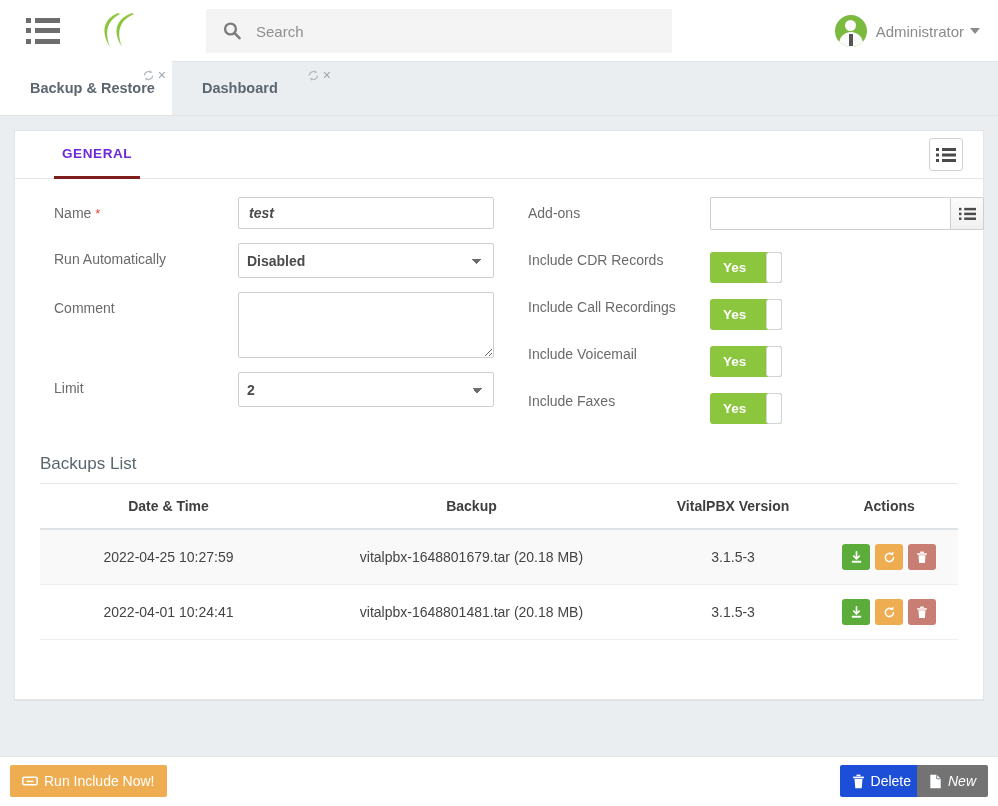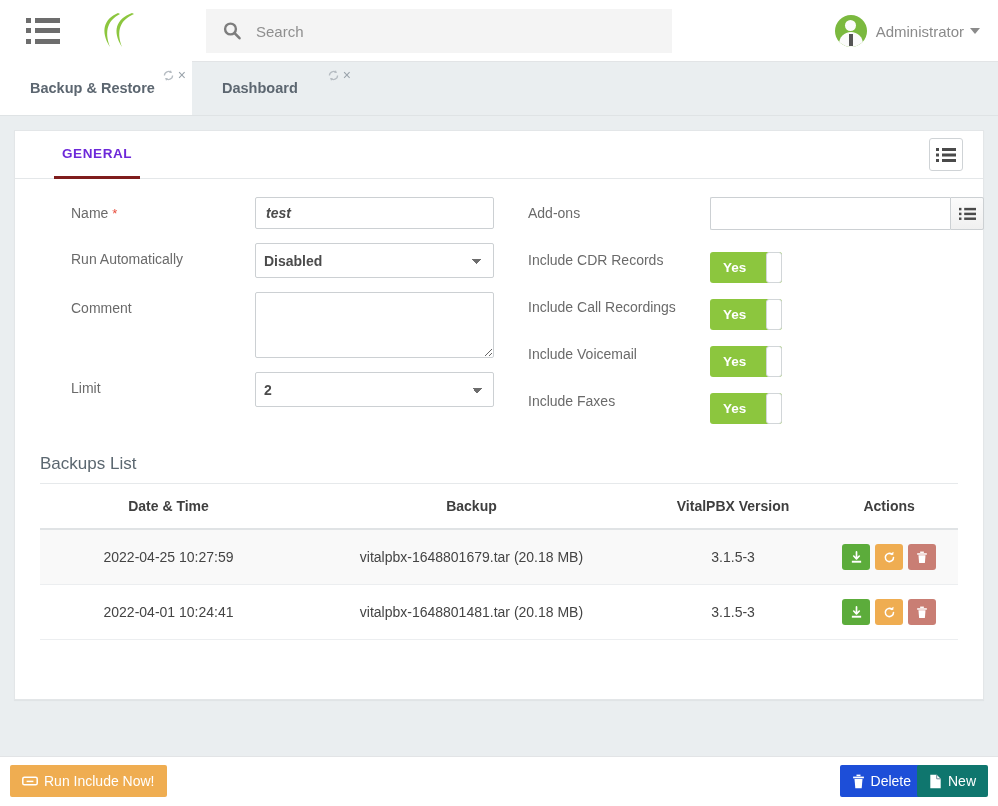--- a/index.html
+++ b/index.html
@@ -150,21 +150,21 @@
     display: flex; align-items: center; justify-content: center;
     cursor: pointer;
   }
 
   
   .form {
     display: flex;
     padding: 18px 0 0 0;
   }
   .col { width: 499px; padding: 0 20px 0 0; }
-  .col.left { padding-left: 56px; }
+  .col.left { padding-left: 39px; }
   .col.right { padding-left: 14px; }
 
   .frow { display: flex; align-items: flex-start; margin-bottom: 14px; }
   .flabel {
     font-size: 14px; color: #6a6a6a;
     width: 184px; flex: none;
     padding-top: 8px;
   }
   .col.right .flabel { width: 182px; }
   .req { color: #e74c3c; font-size: 13px; }
@@ -294,21 +294,21 @@
     height: 32px;
     color: #fff; font-size: 14px;
     border: none; border-radius: 2px;
     cursor: pointer;
     font-family: "Liberation Sans", sans-serif;
     padding: 0 12px;
   }
   .btn-runbackup { left: 10px; top: 765px; background: #efad51; }
   .btn-update { right: 165px; top: 765px; background: #7cb52b; margin-top: 46px; }
   .btn-delete { right: 75px; top: 765px; background: #1d4ed8; justify-content: space-between; }
-  .btn-new { right: 10px; top: 765px; background: #0f766e; }
+  .btn-new { right: 10px; top: 765px; background: #737373; font-style: italic; }
 
   svg { display: block; }
 </style>
 </head>
 <body>
 
 <div class="topbar">
 
   <div class="hamburger">
     <div class="row">
@@ -348,21 +348,21 @@
       <div class="body"></div>
       <div class="tie"></div>
     </div>
     <span class="username">Administrator</span>
     <span class="caret-down"></span>
   </div>
 </div>
 
 <div class="tabstrip">
 
-  <div class="tab active" style="width:192px;margin-top:28px;">
+  <div class="tab active" style="width:172px;margin-top:28px;">
     <span class="tlabel">Backup &amp; Restore</span>
     <span class="ticons">
       <span class="refresh-ic">
         <svg width="13" height="13" viewBox="0 0 16 16">
           <path d="M3 8a5 5 0 0 1 8.5-3.5M13 8a5 5 0 0 1-8.5 3.5" fill="none" stroke="#b6bcc2" stroke-width="1.6"></path>
           <path d="M11 1.5 L12 5 L8.5 4.3 Z" fill="#b6bcc2"></path>
           <path d="M5 14.5 L4 11 L7.5 11.7 Z" fill="#b6bcc2"></path>
         </svg>
       </span>
       <span class="close-ic">×</span>

